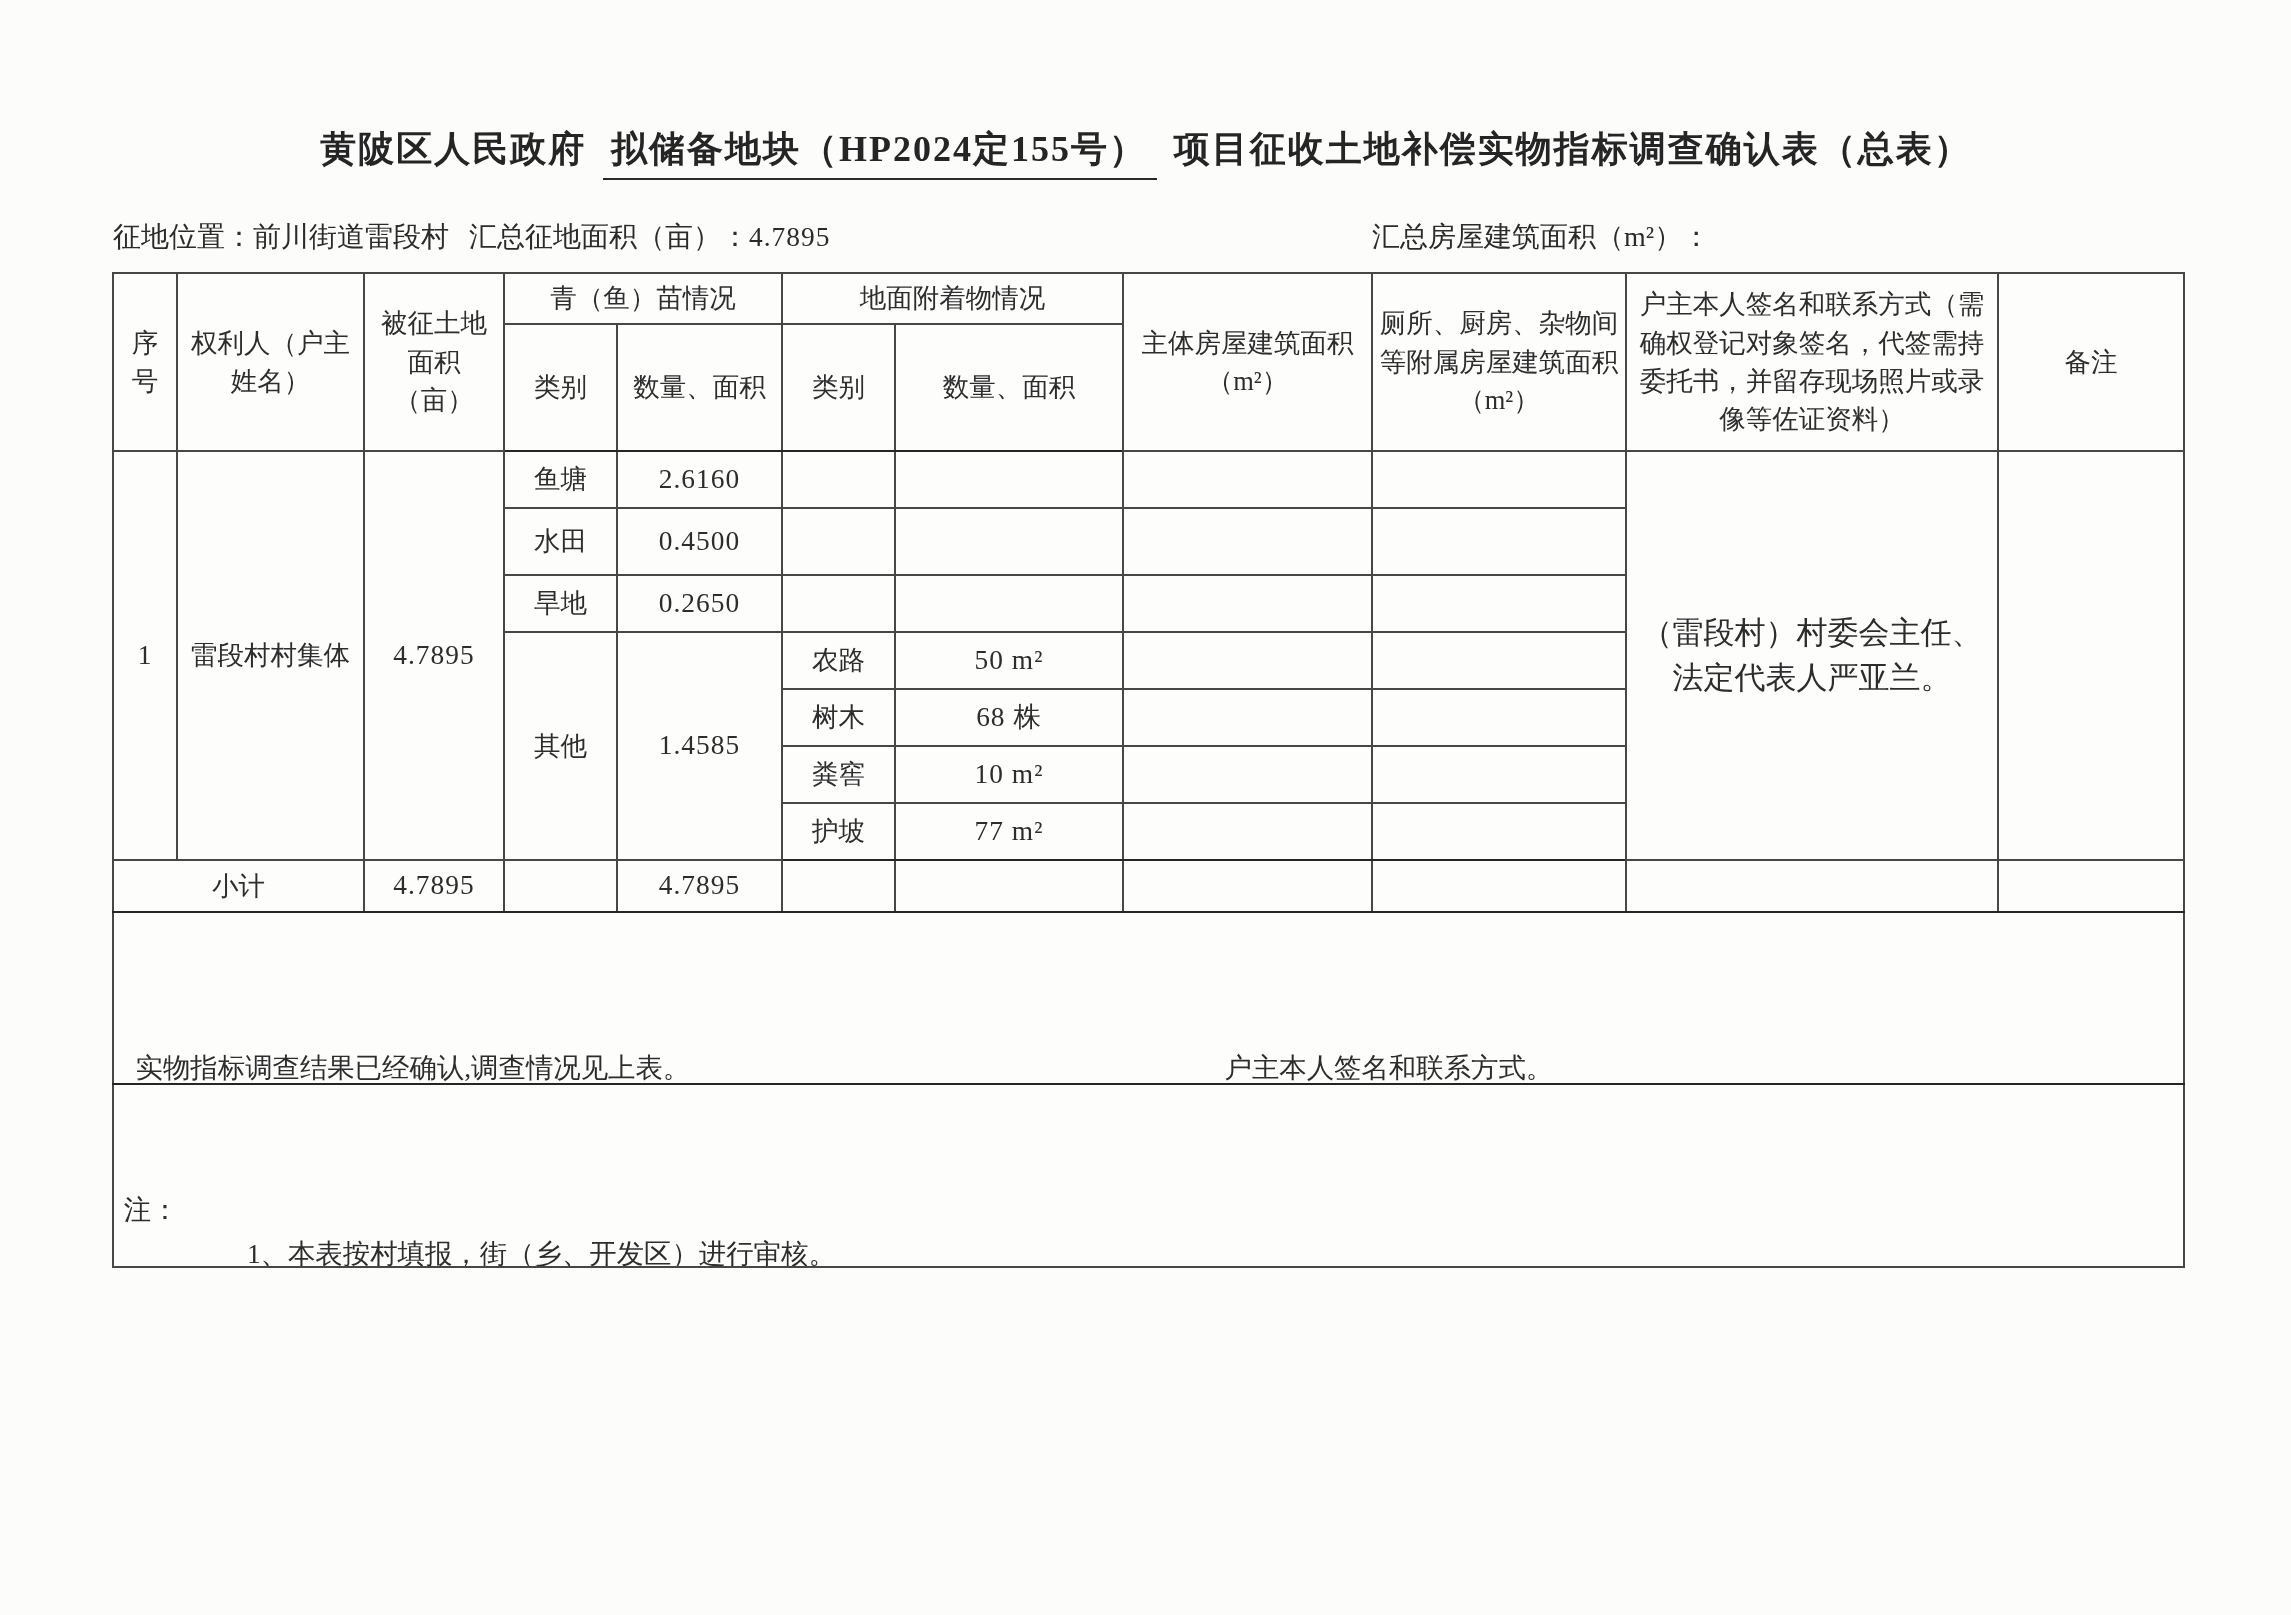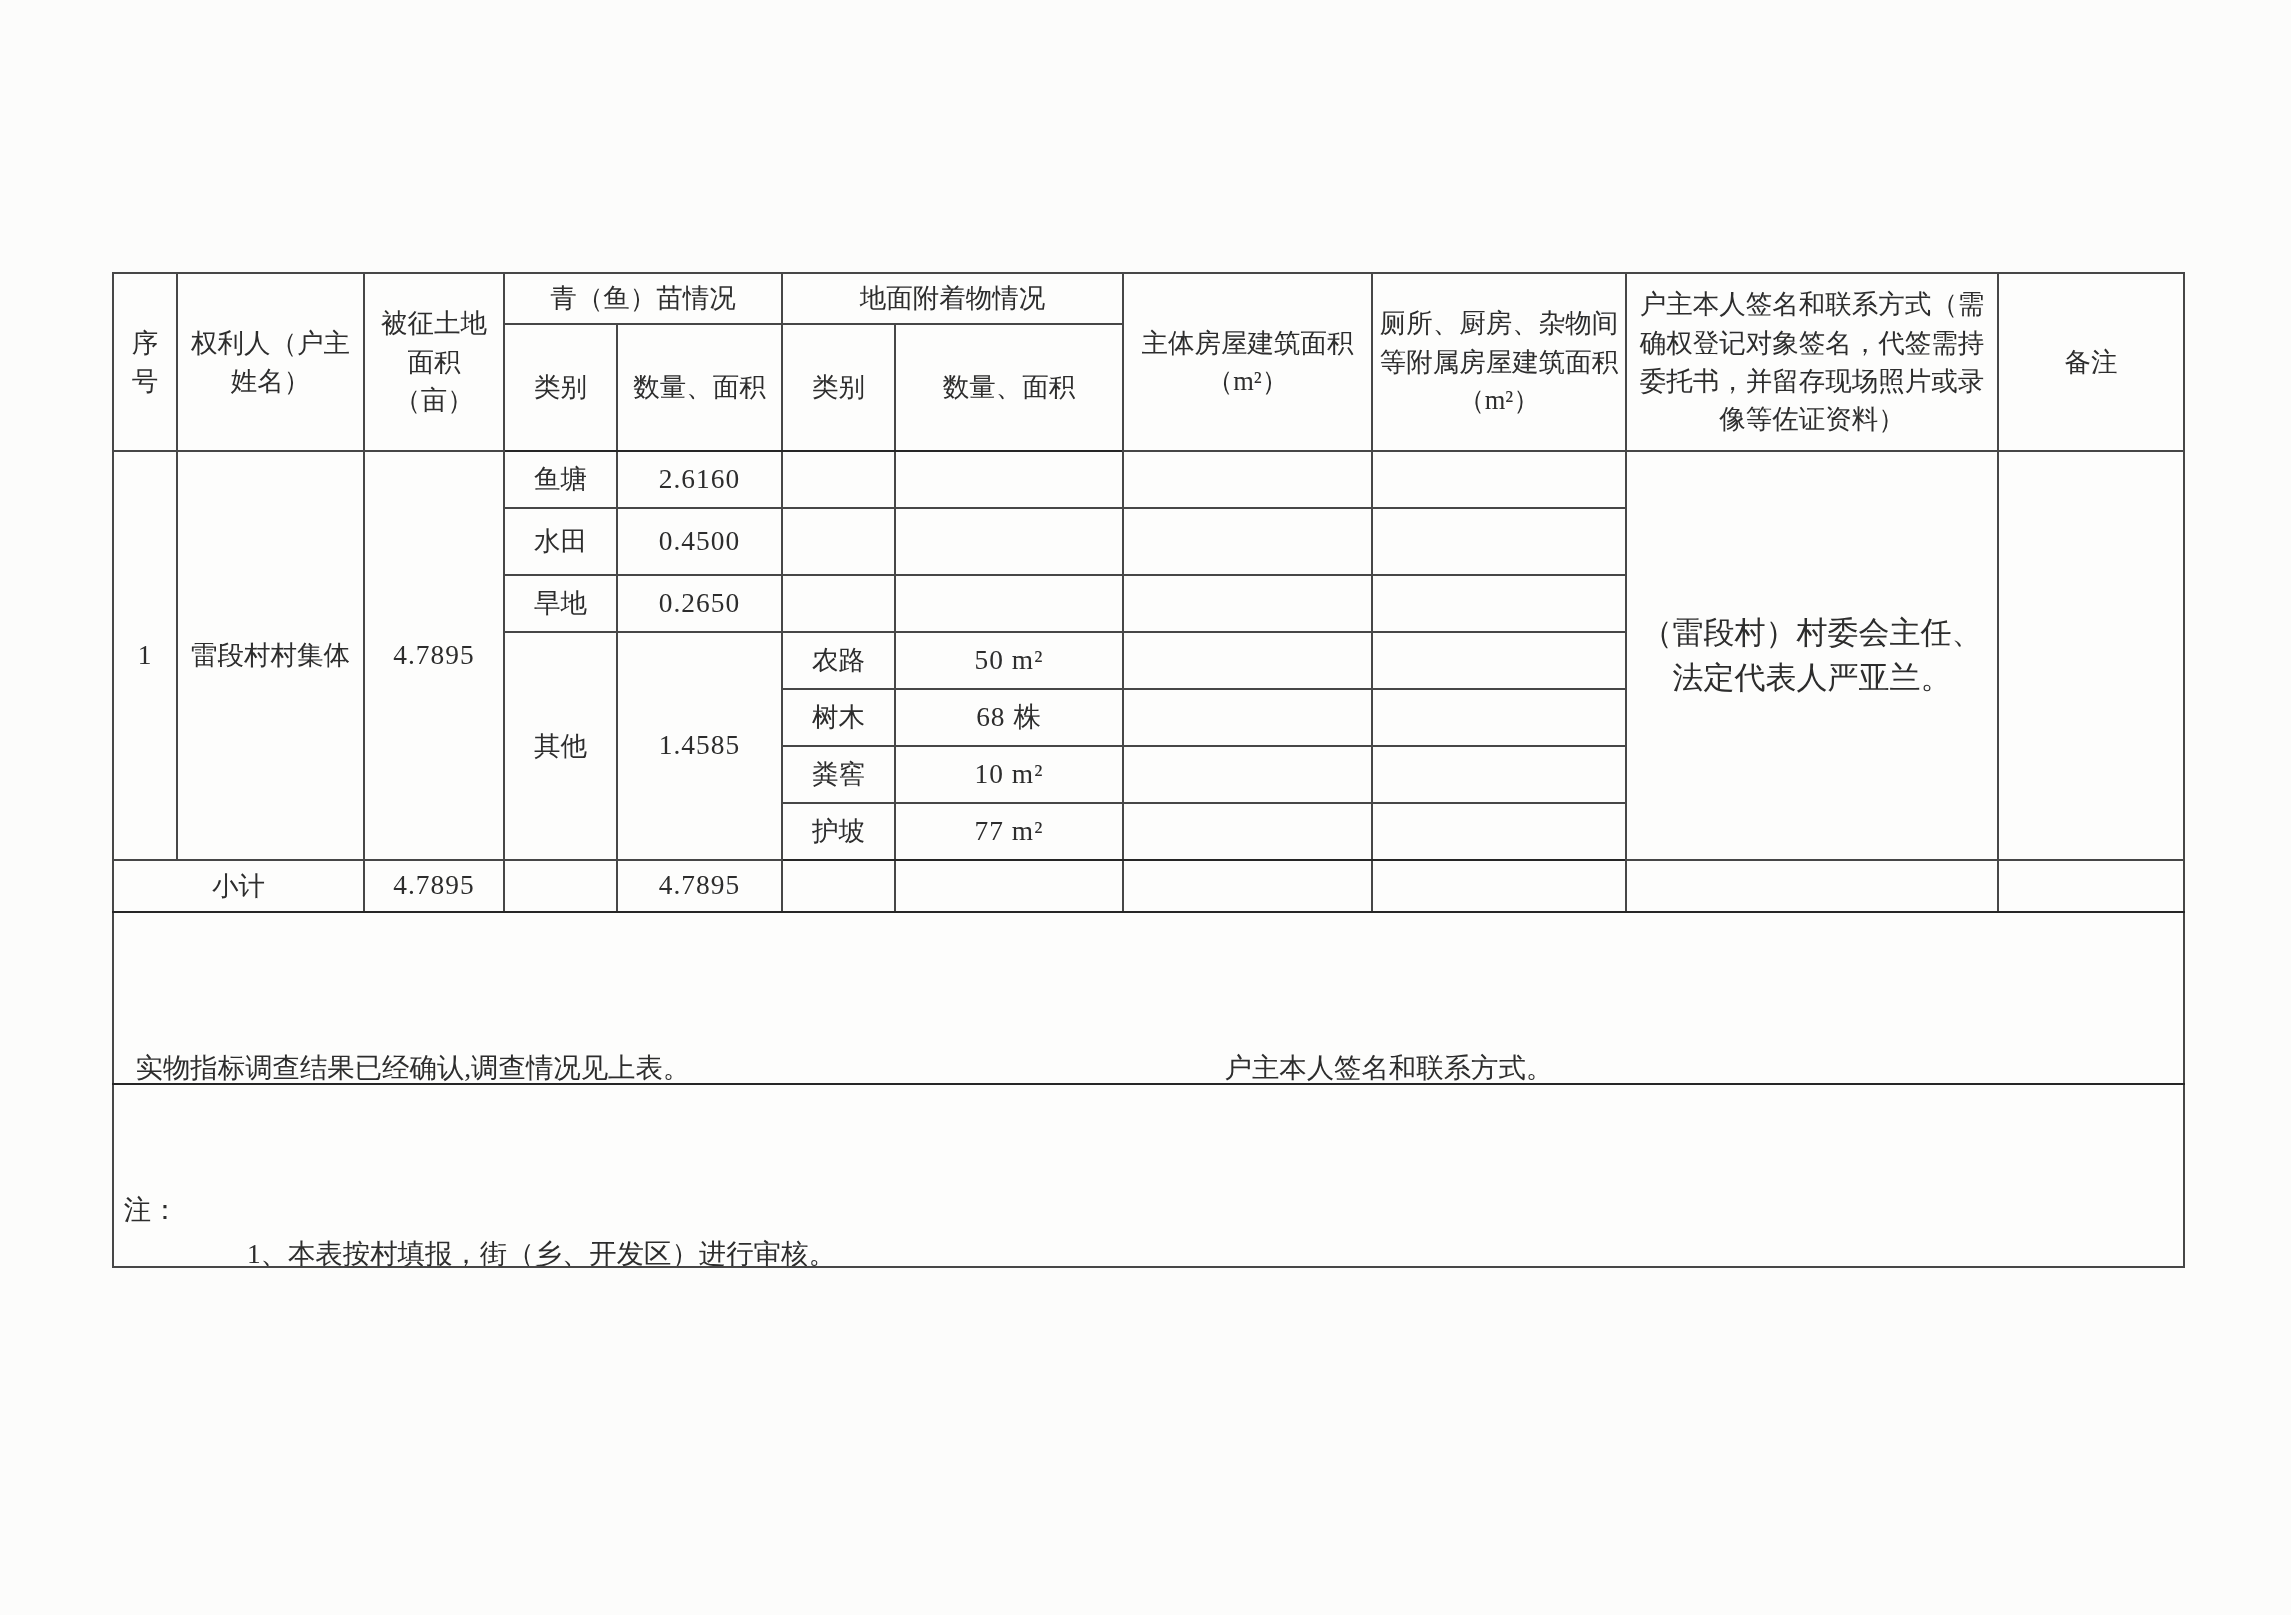--- a/index.html
+++ b/index.html
@@ -71,21 +71,37 @@
   
   .notes{position:relative;width:100%;height:100%;}
   .note-label{position:absolute;left:3.9px;top:15.7px;}
   .note-item1{position:absolute;left:127px;top:59px;white-space:nowrap;}
 </style>
 </head>
 <body>
 
 <div class="page">
 
-
+  <div class="title">
+    <span>黄陂区人民政府</span>
+    <span class="u">拟储备地块（HP2024定155号）</span>
+    <span>项目征收土地补偿实物指标调查确认表（总表）</span>
+  </div>
+
+  <div class="info-bar">
+    <span class="info-item info-loc">
+      <span>征地位置：</span><span>前川街道雷段村</span>
+    </span>
+    <span class="info-item info-land">
+      <span>汇总征地面积（亩）：</span><span class="num">4.7895</span>
+    </span>
+    <span class="info-item info-build">
+      <span>汇总房屋建筑面积（m²）：</span>
+    </span>
+  </div>
 
   <table class="main">
     <colgroup>
       <col style="width:64px">
         <col style="width:187px">
         <col style="width:140px">
       <col style="width:113px">
         <col style="width:165px">
       <col style="width:113px">
         <col style="width:228px">

